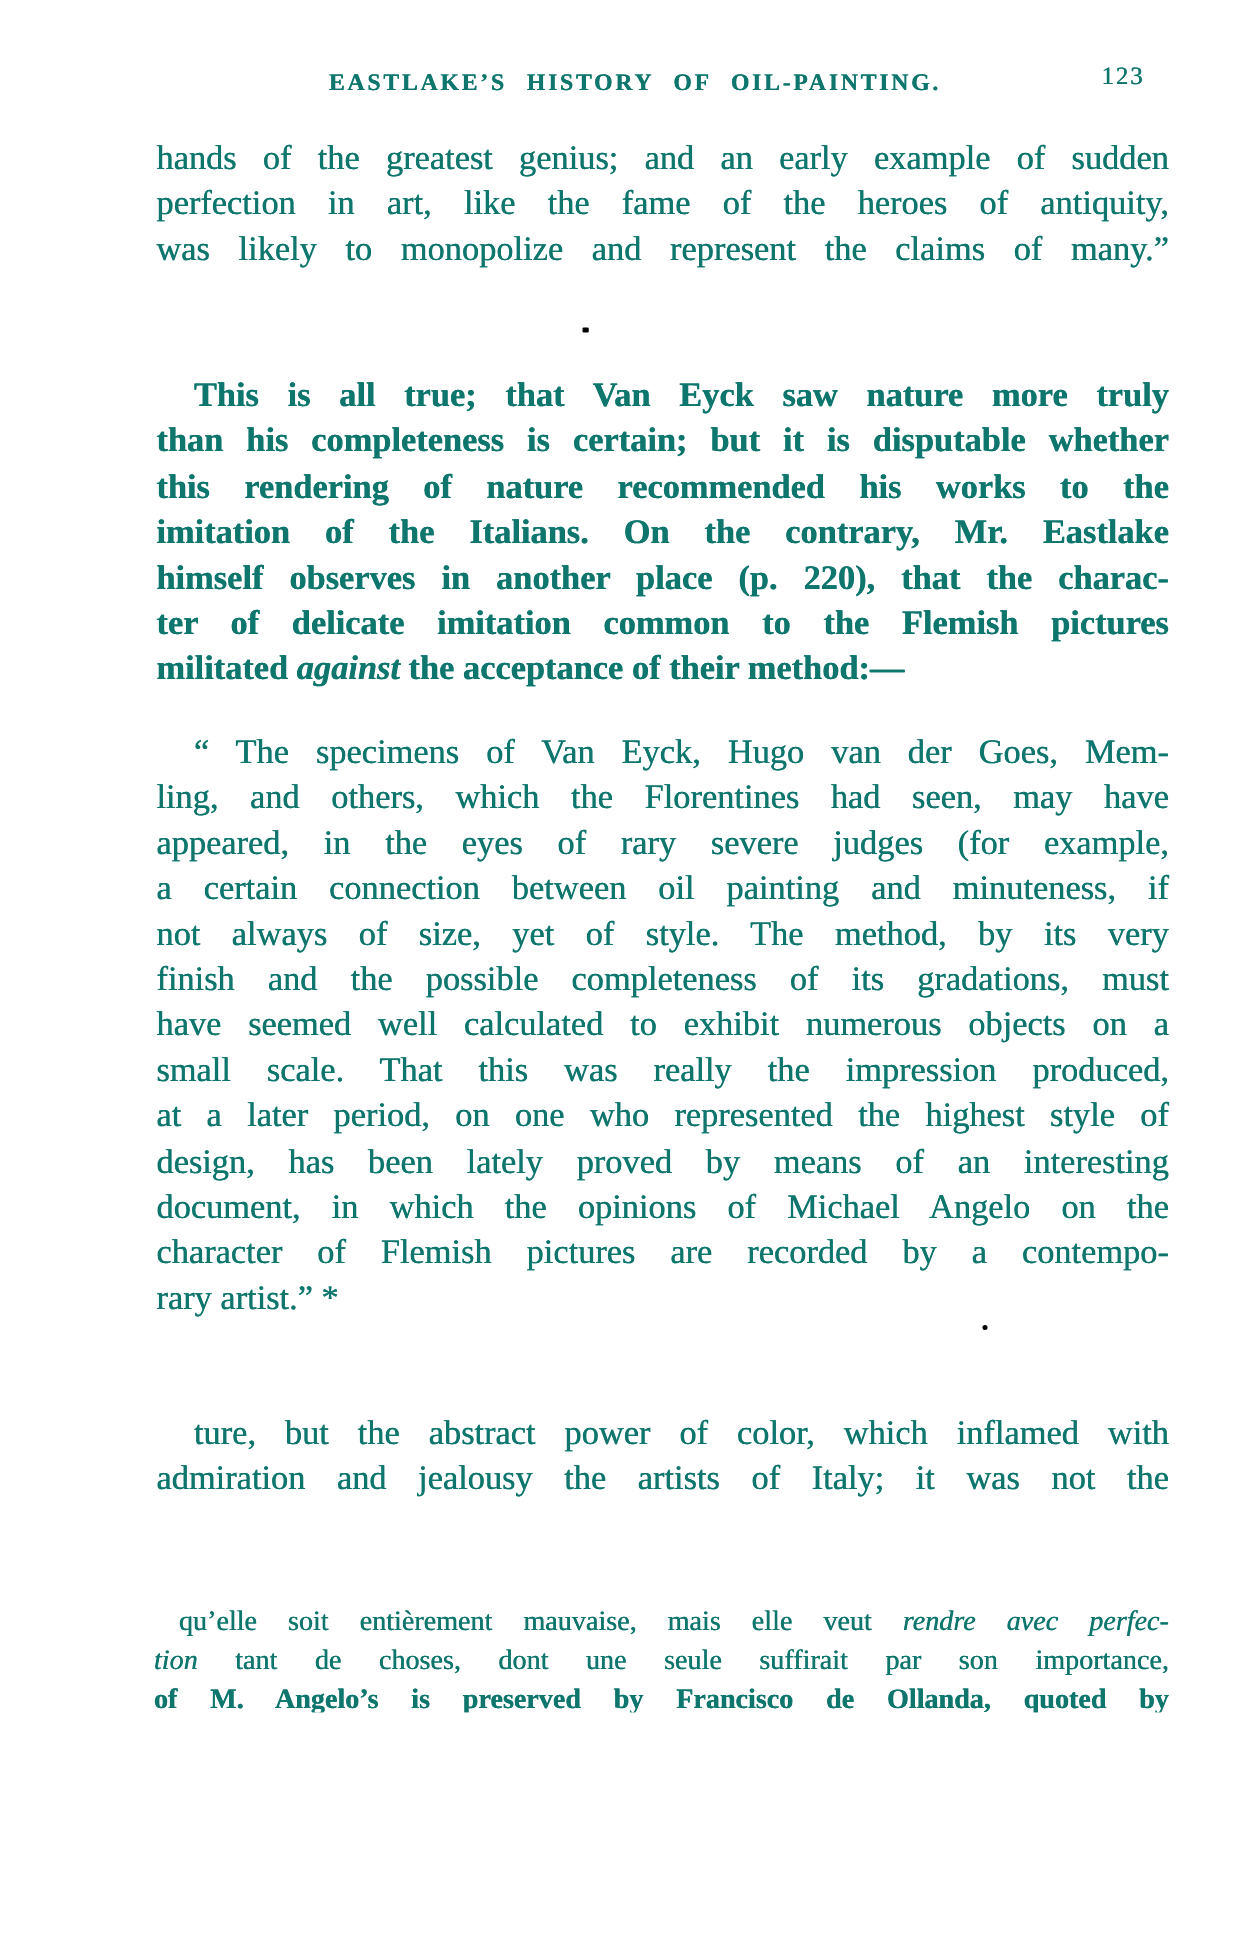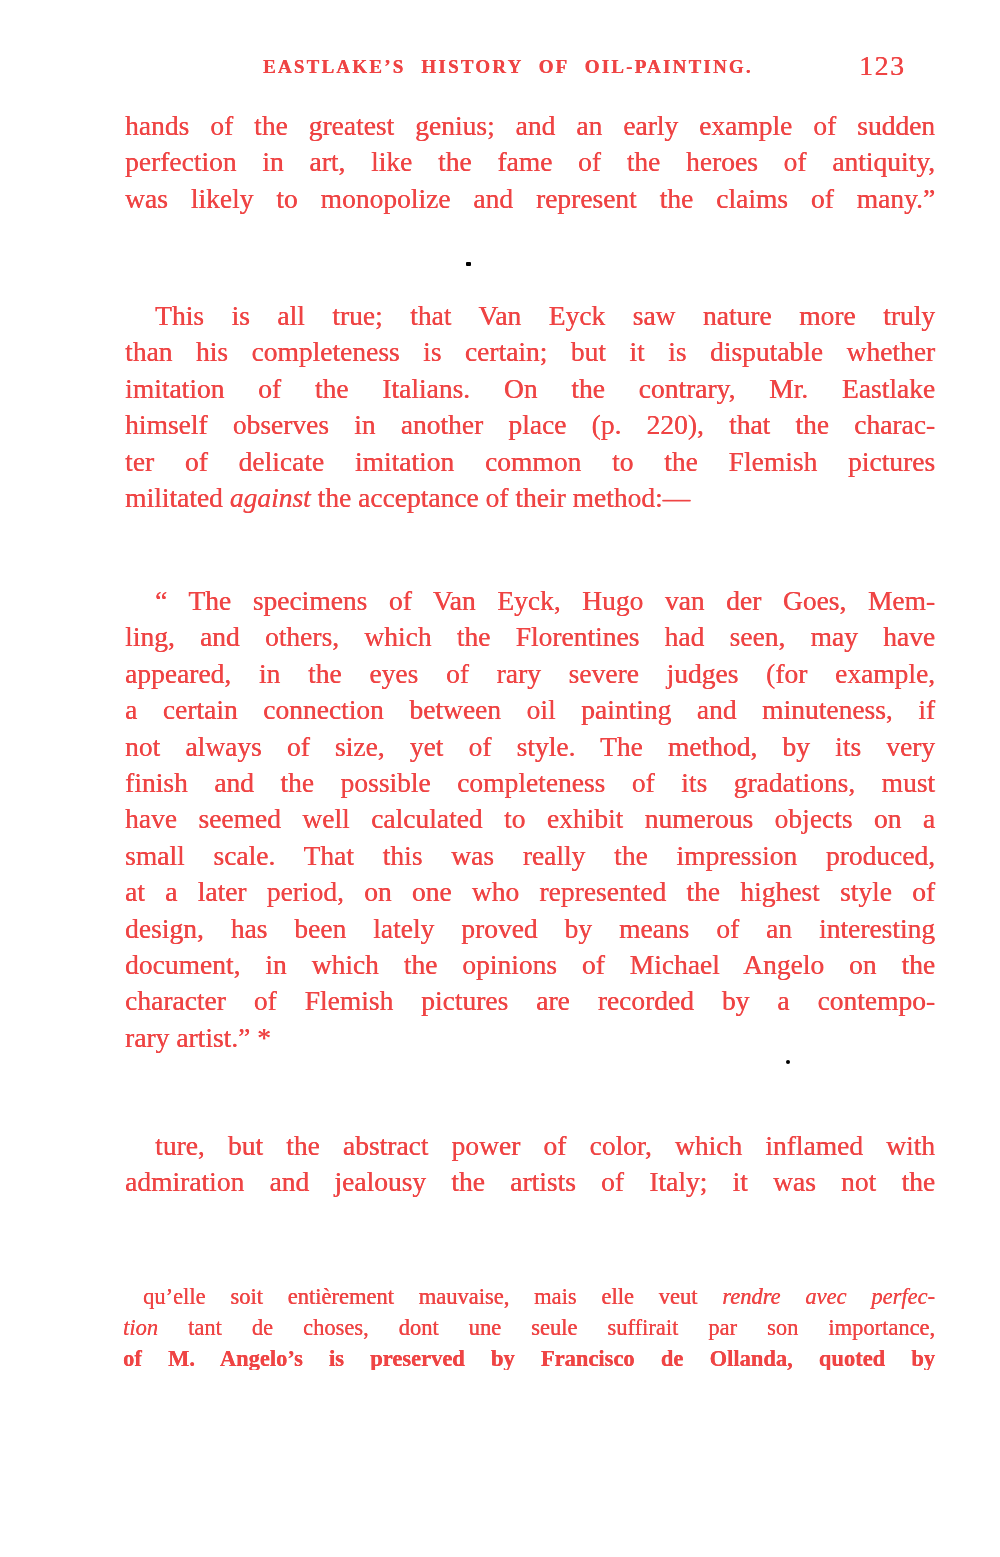--- a/index.html
+++ b/index.html
@@ -5,53 +5,53 @@
   html, body {
     margin: 0;
     padding: 0;
     background: #ffffff;
   }
   .page {
     position: relative;
     width: 1000px;
     height: 1370px;
     background: #ffffff;
-    color: #ef4444;
+    color: #0f766e;
     font-family: "Liberation Serif", "DejaVu Serif", serif;
     overflow: hidden;
   }
   .header-title {
     position: absolute;
     left: 263px;
     top: 56px;
     font-size: 19px;
     font-weight: bold;
     letter-spacing: 2.2px;
     word-spacing: 9px;
     white-space: nowrap;
     text-shadow: 0.3px 0 0 currentColor;
   }
   .page-num {
     position: absolute;
-    left: 859px;
+    left: 881px;
     top: 50px;
-    font-size: 28px;
+    font-size: 20px;
     letter-spacing: 1.5px;
     text-shadow: 0.3px 0 0 currentColor;
   }
   .para {
     position: absolute;
     left: 125px;
     width: 810px;
     font-size: 27.5px;
     line-height: 36.4px;
     text-shadow: 0.35px 0 0 currentColor;
   }
   .pos0 { top: 108px; }
-  .pos1 { top: 298px; }
+  .pos1 { top: 298px; font-weight: bold; }
   .pos2 { top: 583px; }
   .pos3 { top: 1128px; }
   .pos4 { top: 1281px; }
   .footnote {
     font-size: 22.5px;
     line-height: 31px;
     width: 812px;
     left: 123px;
   }
   .line {
@@ -83,20 +83,21 @@
 
   <div id="page-body">
       <div class="para pos0">
         <div class="line"><span>hands of the greatest genius; and an early example of sudden</span></div>
         <div class="line"><span>perfection in art, like the fame of the heroes of antiquity,</span></div>
         <div class="line"><span>was likely to monopolize and represent the claims of many.”</span></div>
       </div>
       <div class="para pos1 indent">
         <div class="line"><span>This is all true; that Van Eyck saw nature more truly</span></div>
         <div class="line"><span>than his completeness is certain; but it is disputable whether</span></div>
+        <div class="line"><span>this rendering of nature recommended his works to the</span></div>
         <div class="line"><span>imitation of the Italians.  On the contrary, Mr. Eastlake</span></div>
         <div class="line"><span>himself observes in another place (p. 220), that the charac-</span></div>
         <div class="line"><span>ter of delicate imitation common to the Flemish pictures</span></div>
         <div class="line final"><span>militated </span><span class="it">against</span><span> the acceptance of their method:—</span></div>
       </div>
       <div class="para pos2 indent">
         <div class="line"><span>“ The specimens of Van Eyck, Hugo van der Goes, Mem-</span></div>
         <div class="line"><span>ling, and others, which the Florentines had seen, may have</span></div>
         <div class="line"><span>appeared, in the eyes of rary severe judges (for example,</span></div>
         <div class="line"><span>a certain connection between oil painting and minuteness, if</span></div>

